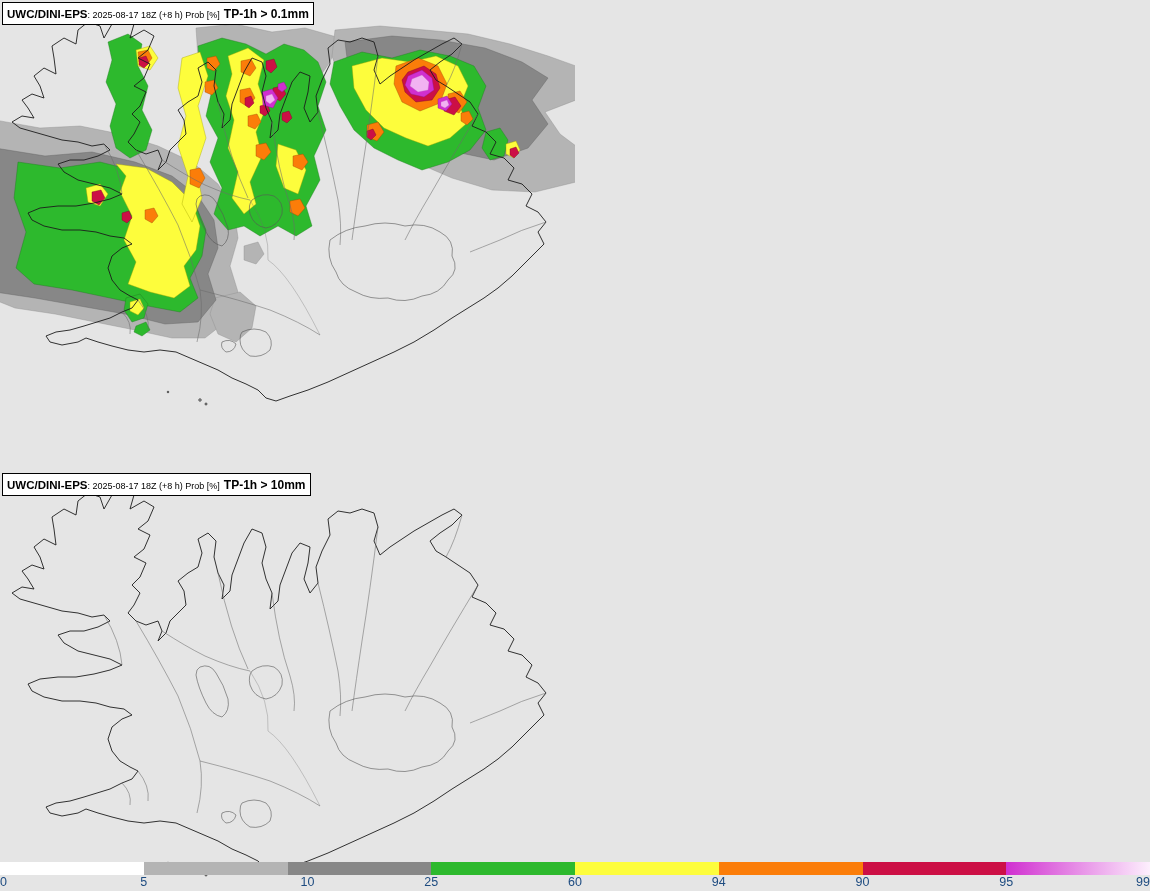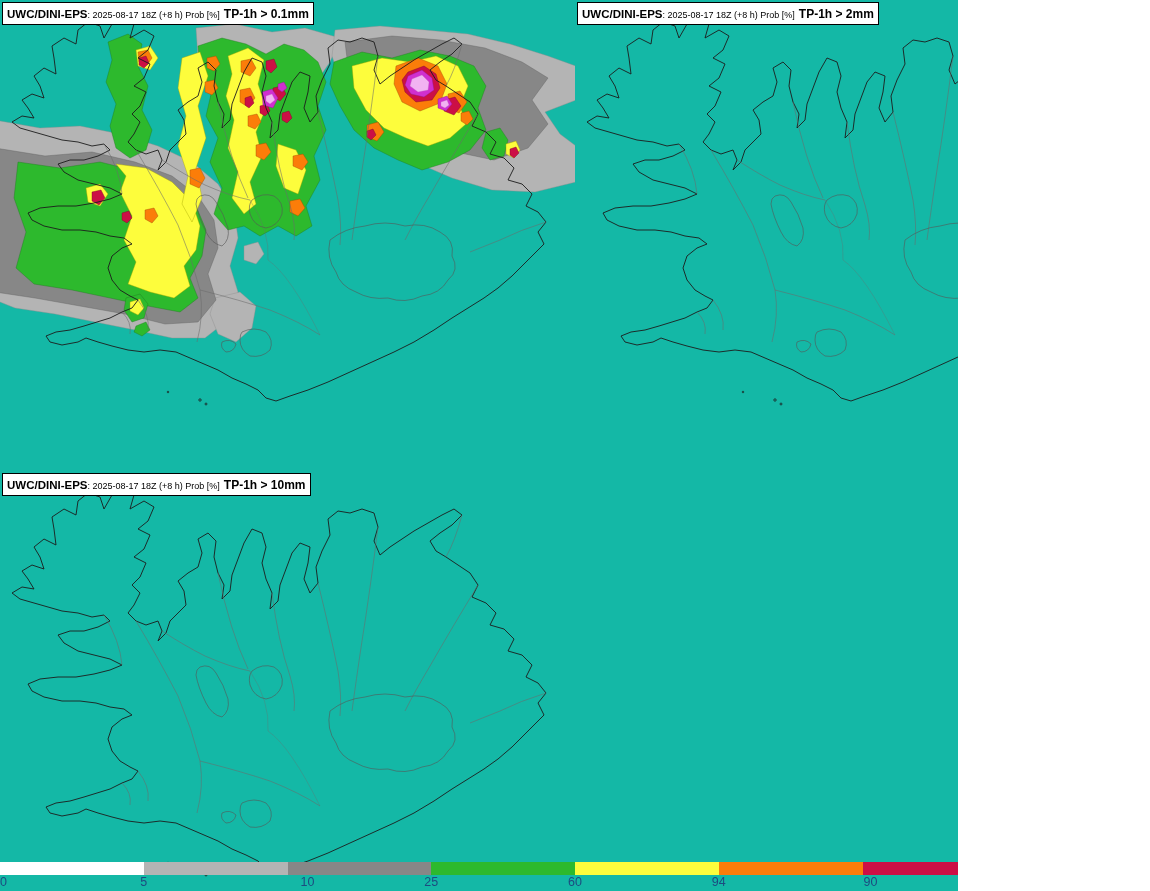--- a/index.html
+++ b/index.html
@@ -1,16 +1,16 @@
 <!DOCTYPE html>
 <html><head>
 <meta charset="utf-8">
 <style>
   html,body{margin:0;padding:0;background:#fff;}
-  .page{position:relative;width:958px;height:891px;background:#14b8a6;overflow:hidden;
+  .page{position:relative;width:1150px;height:891px;background:#e5e5e5;overflow:hidden;
         font-family:"Liberation Sans",sans-serif;}
   .panel{position:absolute;width:575px;height:430px;}
   #panel-0{left:0;top:0;} #panel-1{left:575px;top:0;}
   #panel-2{left:0;top:430px;margin-top:41px;} #panel-3{left:575px;top:430px;}
   .mapsvg{position:absolute;left:0;top:0;width:575px;height:430px;}
   .ptitle{position:absolute;left:2px;top:2px;background:#ffffff;border:1px solid #000;
           padding:2px 4px 3px 4px;white-space:nowrap;line-height:1;z-index:5;}
   .t-model{font-weight:bold;font-size:11.5px;color:#000;}
   .t-run{font-size:9px;color:#000;}
   .t-thresh{font-weight:bold;font-size:12px;color:#000;margin-left:4px;}
@@ -147,26 +147,20 @@
         <path class="f-magenta" d="M408 76 L422 70 L432 78 L434 90 L424 97 L411 94 L405 85 Z"></path>
         <path class="f-pink" d="M412 79 L422 75 L429 82 L428 90 L418 92 L410 86 Z"></path>
         <path class="f-magenta" d="M438 99 L447 96 L452 104 L446 111 L438 108 Z"></path>
         <path class="f-pink" d="M441 102 L447 100 L449 105 L445 108 L441 106 Z"></path>
       </g>
       <use href="#iceland-map"></use>
     </svg>
     <div class="ptitle"><span class="t-model">UWC/DINI-EPS</span><span class="t-run">: 2025-08-17 18Z (+8 h) Prob [%]</span><span class="t-thresh">TP-1h &gt; 0.1mm</span></div>
   </div>
 
-  <div class="panel" id="panel-1">
-    <svg class="mapsvg" viewBox="0 0 575 430">
-        <use href="#iceland-map"></use>
-      </svg>
-    <div class="ptitle"><span class="t-model">UWC/DINI-EPS</span><span class="t-run">: 2025-08-17 18Z (+8 h) Prob [%]</span><span class="t-thresh">TP-1h &gt; 2mm</span></div>
-  </div>
 
   <div class="panel" id="panel-2">
     <svg class="mapsvg" viewBox="0 0 575 430">
         <use href="#iceland-map"></use>
       </svg>
     <div class="ptitle"><span class="t-model">UWC/DINI-EPS</span><span class="t-run">: 2025-08-17 18Z (+8 h) Prob [%]</span><span class="t-thresh">TP-1h &gt; 10mm</span></div>
   </div>
 
 
 
@@ -181,19 +175,19 @@
         <div class="cb-seg" style="left: 75%; width: 12.5%; background: rgb(204, 15, 69);"></div>
         <div class="cb-seg" style="left: 87.5%; width: 12.5%; background: linear-gradient(to right, rgb(208, 47, 208), rgb(253, 239, 253));"></div>
       </div>
     <div class="cb-ticks">
         <span class="cb-tick" style="left: 0px; transform: none; color: rgb(29, 75, 128);">0</span>
         <span class="cb-tick" style="left: 12.5%; color: rgb(29, 75, 128);">5</span>
         <span class="cb-tick" style="left: 25%; color: rgb(29, 75, 128); margin-left: 20px;">10</span>
         <span class="cb-tick" style="left: 37.5%; color: rgb(29, 75, 128);">25</span>
         <span class="cb-tick" style="left: 50%; color: rgb(29, 75, 128);">60</span>
         <span class="cb-tick" style="left: 62.5%; color: rgb(29, 75, 128);">94</span>
-        <span class="cb-tick" style="left: 75%; color: rgb(29, 75, 128); margin-left: 8px;">90</span>
+        <span class="cb-tick" style="left: 75%; color: rgb(29, 75, 128);">90</span>
         <span class="cb-tick" style="left: 87.5%; color: rgb(29, 75, 128);">95</span>
         <span class="cb-tick" style="left: auto; right: 0px; transform: none; color: rgb(29, 75, 128);">99</span>
       </div>
   </div>
 
 </div>
 
 </body></html>

